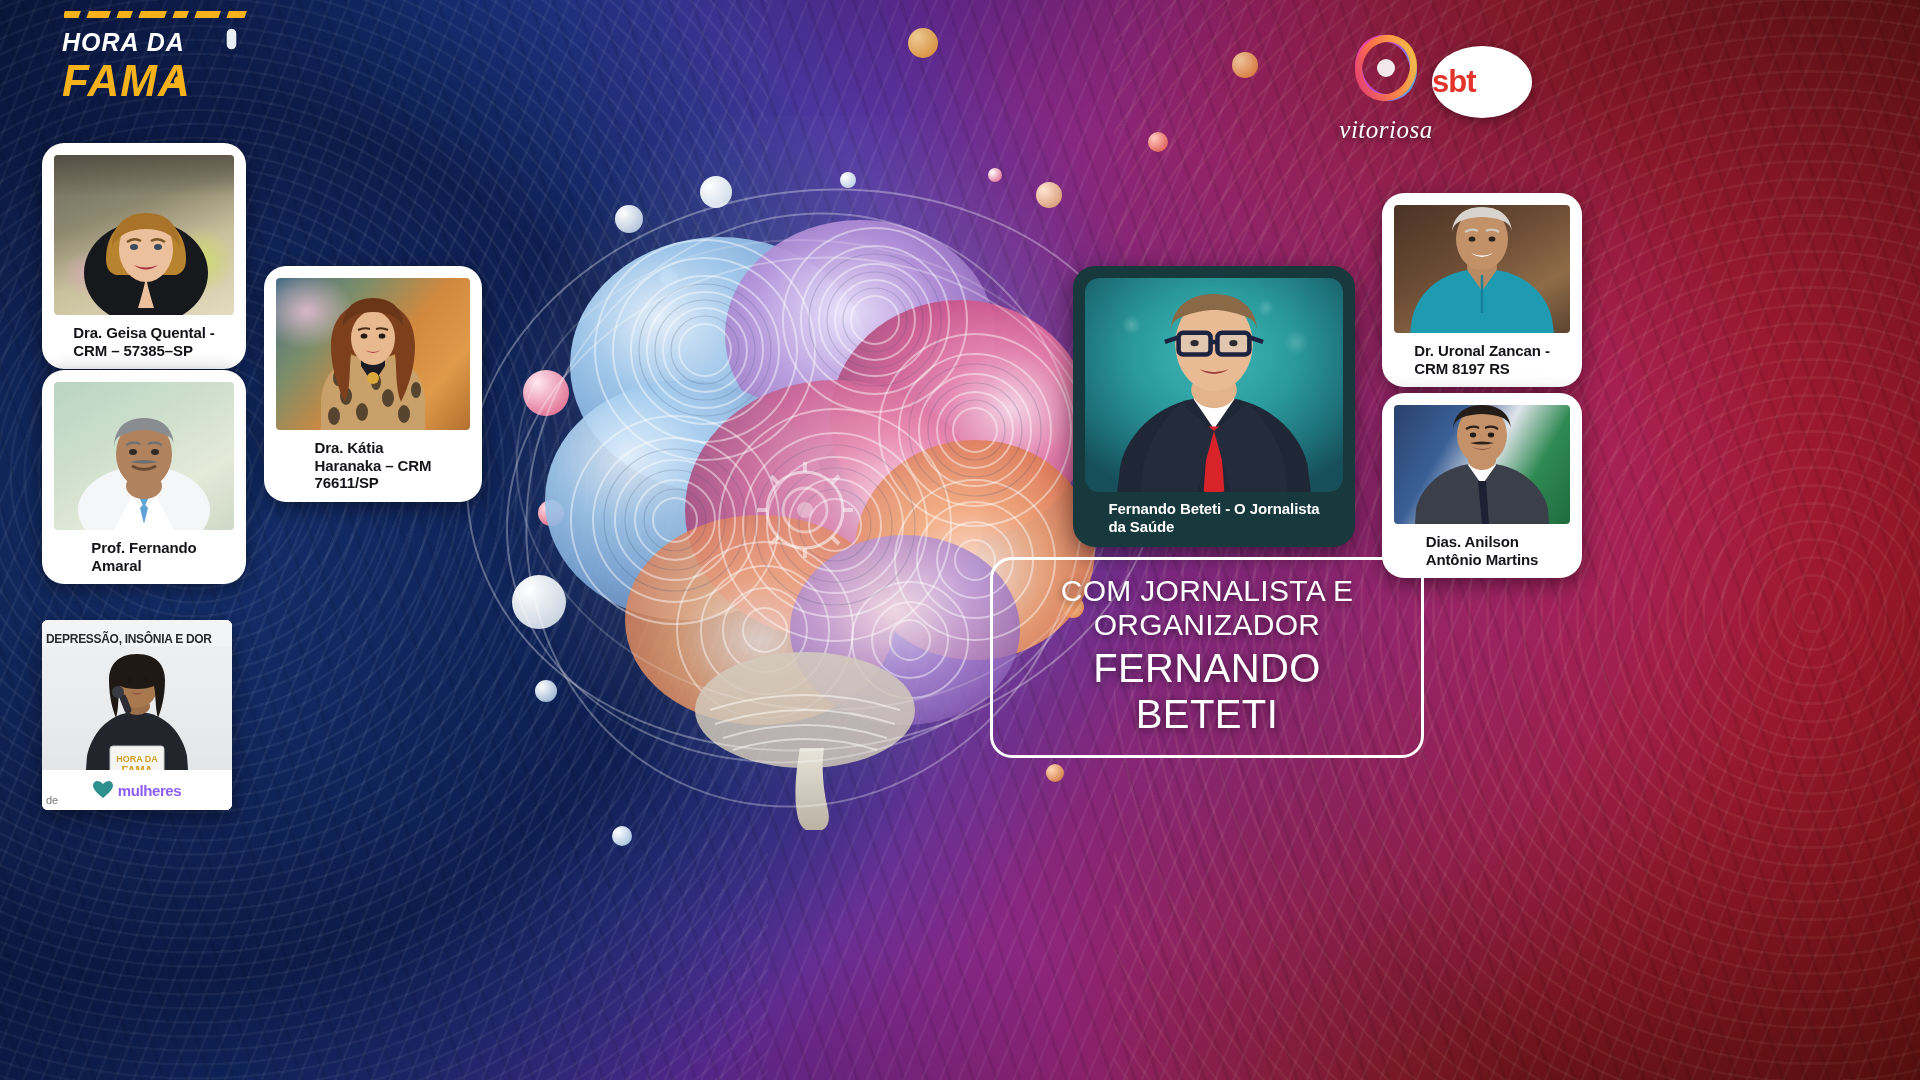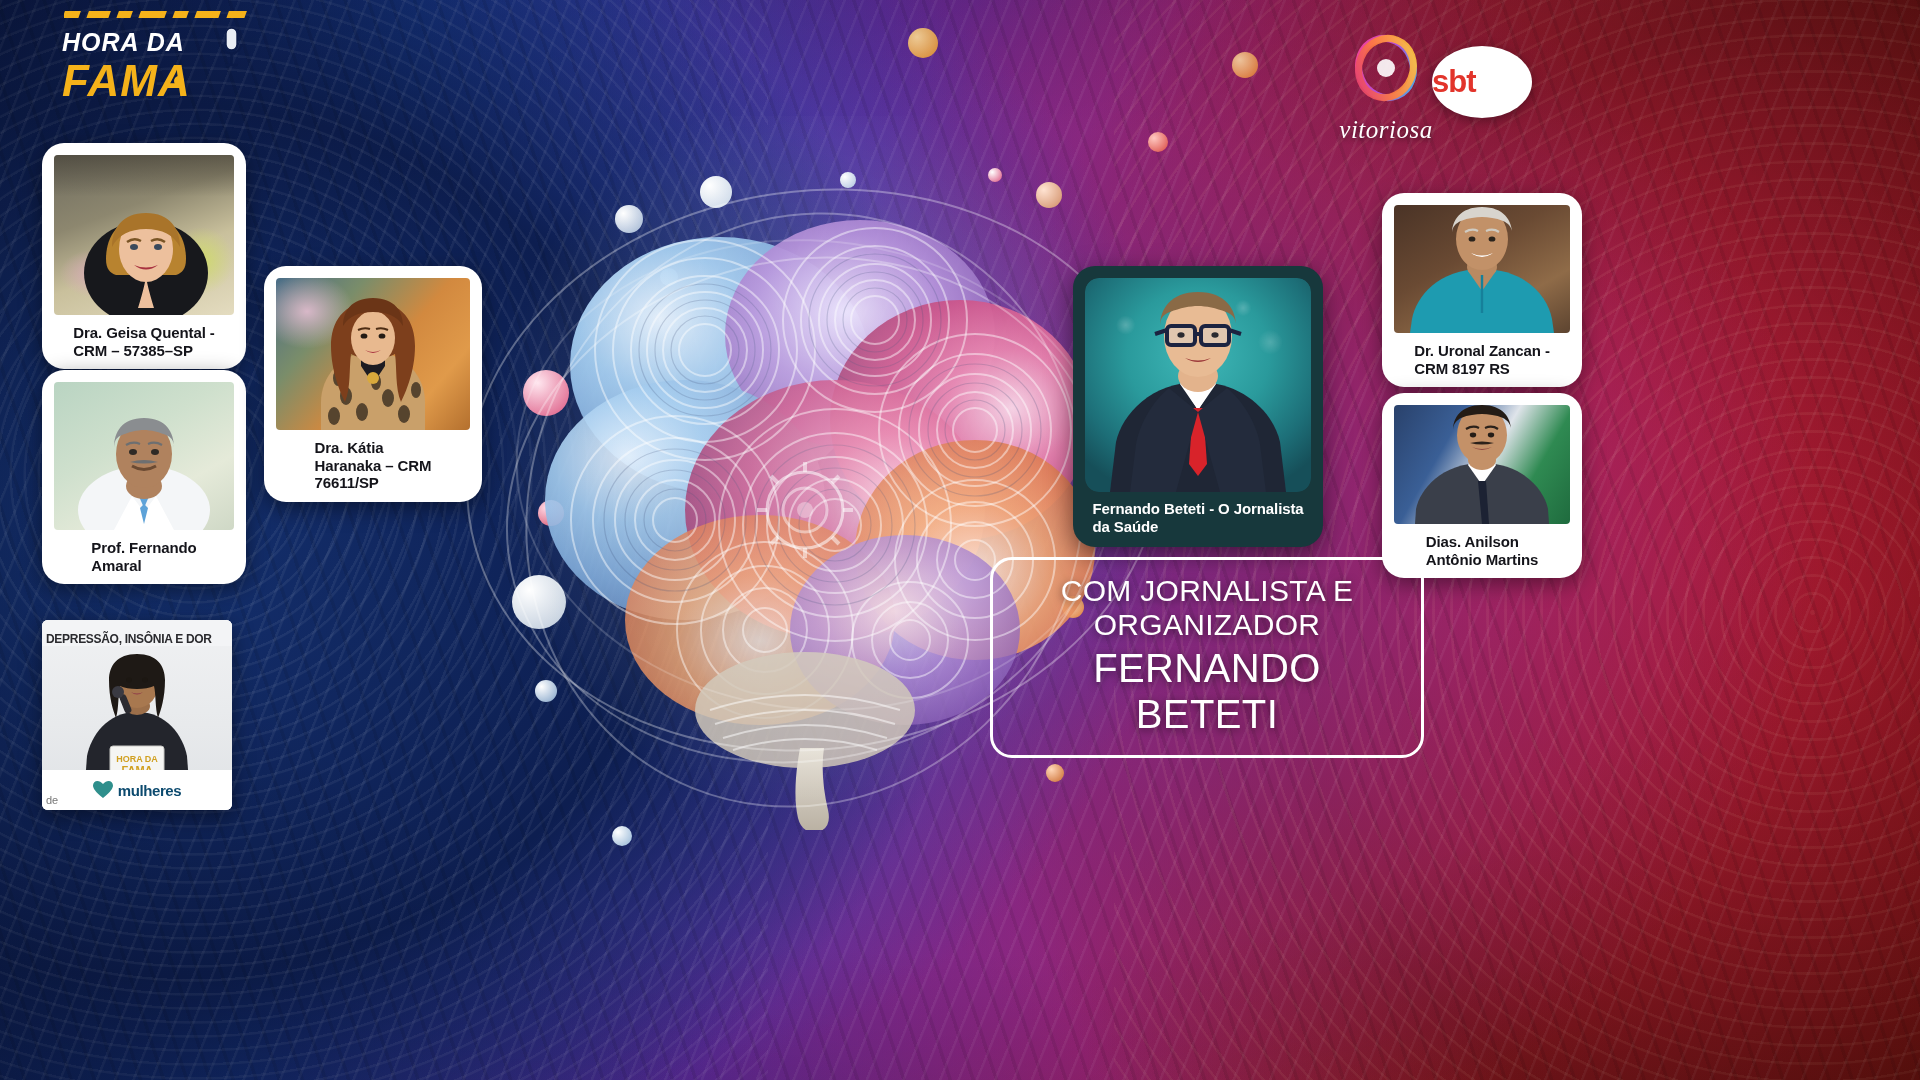--- a/index.html
+++ b/index.html
@@ -154,21 +154,21 @@
   #card-katia .photo { height:152px; }
   #card-angela { left:42px; top:620px; width:190px; border-radius:6px; padding:0; }
   #card-angela .photo { height:190px; border-radius:6px; }
 
   #card-uronal { left:1382px; top:193px; width:200px; }
   #card-uronal .photo { height:128px; }
   #card-anilson { left:1382px; top:393px; width:200px; }
   #card-anilson .photo { height:119px; }
 
   #card-beteti {
-    left:1073px; top:266px; width:250px;
+    left:1073px; top:266px; width:282px;
     background:#17383c; border-radius:22px; padding:12px;
     box-shadow:0 8px 26px rgba(0,0,0,.5);
   }
   #card-beteti .photo { height:214px; border-radius:14px; }
   #card-beteti .cap { color:#fff; font-size:15px; margin-top:8px; }
 
   
   .callout {
     position:absolute; border:3px solid #fff; border-radius:22px; z-index:19;
     color:#fff; text-align:center; padding:14px 26px 18px 26px;
@@ -602,21 +602,21 @@
         <ellipse cx="87" cy="60" rx="3" ry="2.4" fill="#1c1712"></ellipse>
         <ellipse cx="103" cy="60" rx="3" ry="2.4" fill="#1c1712"></ellipse>
         <path d="M89 72 q6 5 12 0 q-6 3 -12 0z" fill="#8e3a48"></path>
         <rect x="80" y="74" width="7" height="20" rx="3.5" fill="#2c2c32" transform="rotate(-22 83 84)"></rect>
         <circle cx="76" cy="72" r="6" fill="#3a3a42"></circle>
       </svg>
       <div style="position:absolute;left:0;bottom:0;width:100%;height:40px;background:#ffffff;display:flex;align-items:center;justify-content:center;gap:5px;">
         <svg width="20" height="18" viewBox="0 0 20 18">
           <path d="M10 17 C2 11 0 7 0 4.6 C0 1.8 2 0 4.4 0 C6.3 0 8.2 1 10 3 C11.8 1 13.7 0 15.6 0 C18 0 20 1.8 20 4.6 C20 7 18 11 10 17z" fill="#2f8f8c"></path>
         </svg>
-        <span style="font-size:15px;font-weight:700;color:#0c4a6e;letter-spacing:-.4px;">mulheres</span>
+        <span style="font-size:15px;font-weight:700;color:#8b5cf6;letter-spacing:-.4px;">mulheres</span>
       </div>
       <div style="position:absolute;left:4px;bottom:4px;font-size:11px;color:#777;">de</div>
     </div>
   </div>
 
 
   <div class="callout" id="callout-beteti">
     <div class="small">COM JORNALISTA E</div>
     <div class="small">ORGANIZADOR</div>
     <div class="big">FERNANDO BETETI</div>

